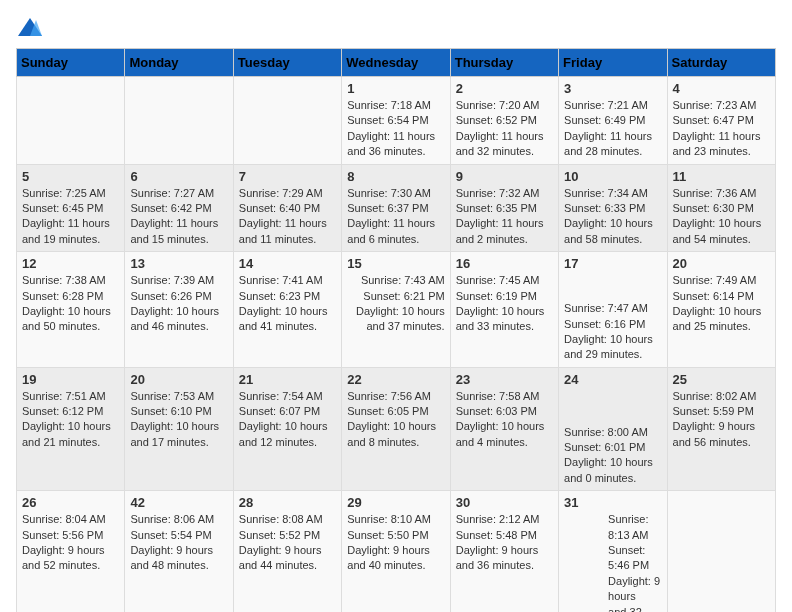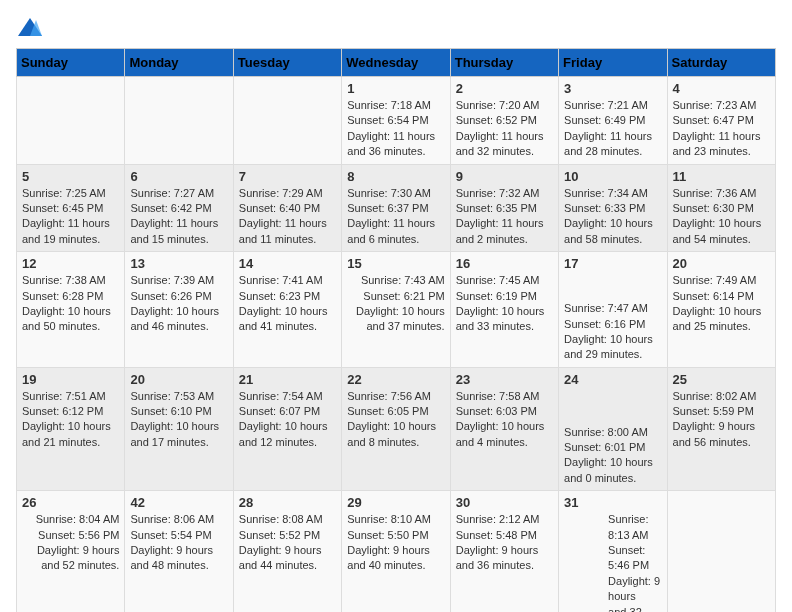--- a/index.html
+++ b/index.html
@@ -290,21 +290,21 @@
           <span class="day-number">25</span>
           <div class="day-info" style="white-space: pre-line;">Sunrise: 8:02 AM
 Sunset: 5:59 PM
 Daylight: 9 hours
 and 56 minutes.</div>
         </td>
       </tr>
       <tr>
         <td>
           <span class="day-number">26</span>
-          <div class="day-info" style="white-space: pre-line; text-align: right;">Sunrise: 8:04 AM
+          <div class="day-info" style="white-space: pre-line;">Sunrise: 8:04 AM
 Sunset: 5:56 PM
 Daylight: 9 hours
 and 52 minutes.</div>
         </td>
         <td>
           <span class="day-number">42</span>
           <div class="day-info" style="white-space: pre-line;">Sunrise: 8:06 AM
 Sunset: 5:54 PM
 Daylight: 9 hours
 and 48 minutes.</div>

